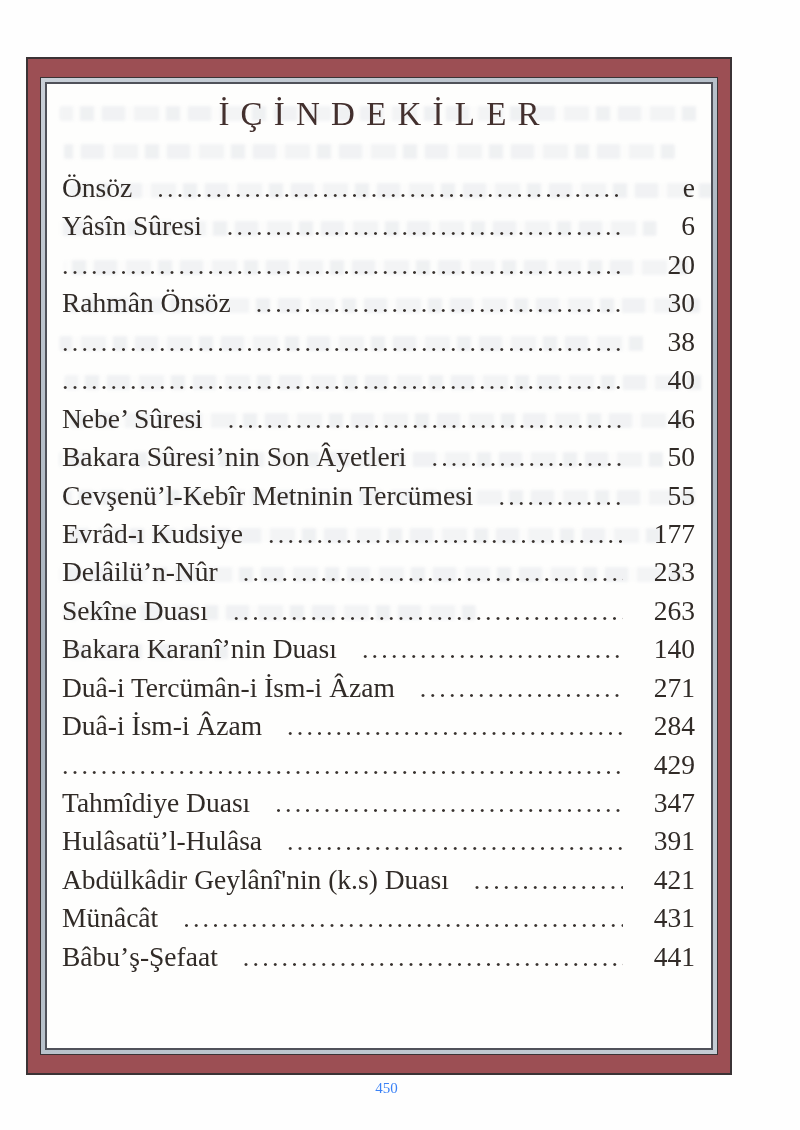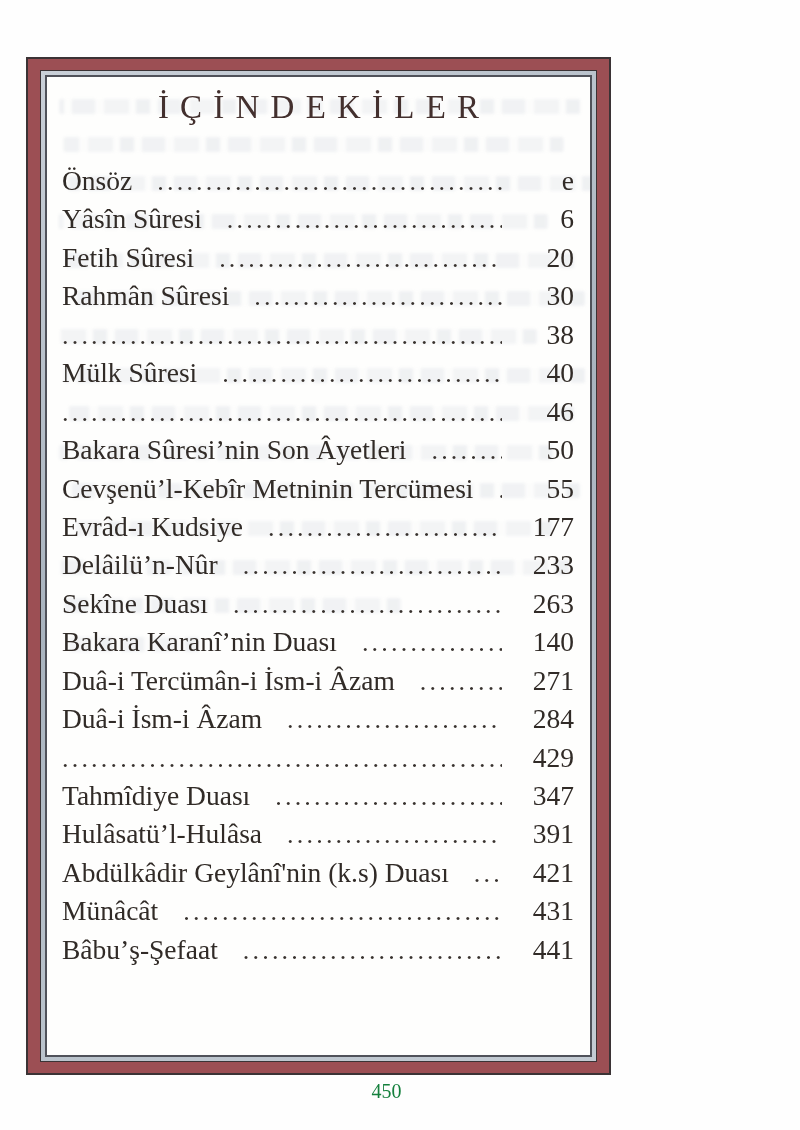--- a/index.html
+++ b/index.html
@@ -10,24 +10,24 @@
     --title-ink:#43302e;
   }
   *{box-sizing:border-box;}
   html,body{margin:0;padding:0;}
   body{
     width:800px;height:1130px;position:relative;overflow:hidden;
     background:#fefefe;
     font-family:"Liberation Serif","DejaVu Serif",serif;
   }
   .frame-outer{
-    position:absolute;left:26px;top:57px;width:585px;height:1018px;
+    position:absolute;left:26px;top:57px;width:706px;height:1018px;
     border:2px solid var(--line);
     background:var(--maroon);
-    padding:11px 12px;
+    padding:18px 12px;
   }
   .frame-silver{
     width:100%;height:100%;
     border:1px solid var(--line);
     background:linear-gradient(155deg,#c9d0d8 0%,#a9b4bf 45%,#b6c0c9 70%,#c4ccd4 100%);
     padding:4px;
   }
   .paper{
     position:relative;width:100%;height:100%;
     border:2px solid var(--paper-line);
@@ -57,21 +57,21 @@
     font-size:27.5px;color:var(--ink);gap:20px;
   }
   .toc-label{white-space:nowrap;padding-right:5px;}
   .toc-dots{
     flex:1;overflow:hidden;white-space:nowrap;
     font-size:26px;letter-spacing:3.2px;color:#38322e;padding-right:2px;
   }
   .toc-page{min-width:52px;text-align:right;padding-left:6px;}
   .folio{
     position:absolute;left:26px;top:1080px;width:721px;
-    text-align:center;font-size:20px;color:#15803d;
+    text-align:center;font-size:15px;color:#3b82f6;
   }
 </style>
 </head>
 <body>
 
 <div class="page">
   <div class="frame-outer">
     <div class="frame-silver">
       <div class="paper">
         <div class="ghost-layer">
@@ -97,39 +97,38 @@
               <span class="toc-label">Önsöz</span>
               <span class="toc-dots">............................................................................................................................................</span>
               <span class="toc-page">e</span>
             </div>
             <div class="toc-row">
               <span class="toc-label">Yâsîn Sûresi</span>
               <span class="toc-dots">............................................................................................................................................</span>
               <span class="toc-page">6</span>
             </div>
             <div class="toc-row">
-              <span class="toc-label">Fetih Sûresi</span>
               <span class="toc-dots">............................................................................................................................................</span>
               <span class="toc-page">20</span>
             </div>
             <div class="toc-row">
-              <span class="toc-label">Rahmân Sûresi</span>
+              <span class="toc-label">Rahmân Önsöz</span>
               <span class="toc-dots">............................................................................................................................................</span>
               <span class="toc-page">30</span>
             </div>
             <div class="toc-row">
               <span class="toc-dots">............................................................................................................................................</span>
               <span class="toc-page">38</span>
             </div>
             <div class="toc-row">
-              <span class="toc-label">Mülk Sûresi</span>
               <span class="toc-dots">............................................................................................................................................</span>
               <span class="toc-page">40</span>
             </div>
             <div class="toc-row">
+              <span class="toc-label">Nebe’ Sûresi</span>
               <span class="toc-dots">............................................................................................................................................</span>
               <span class="toc-page">46</span>
             </div>
             <div class="toc-row">
               <span class="toc-label">Bakara Sûresi’nin Son Âyetleri</span>
               <span class="toc-dots">............................................................................................................................................</span>
               <span class="toc-page">50</span>
             </div>
             <div class="toc-row">
               <span class="toc-label">Cevşenü’l-Kebîr Metninin Tercümesi</span>

